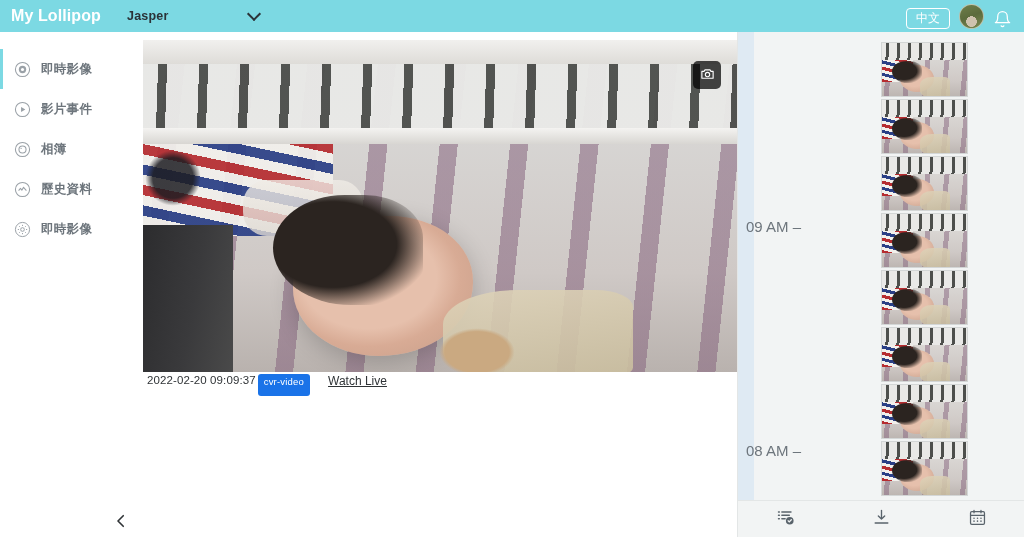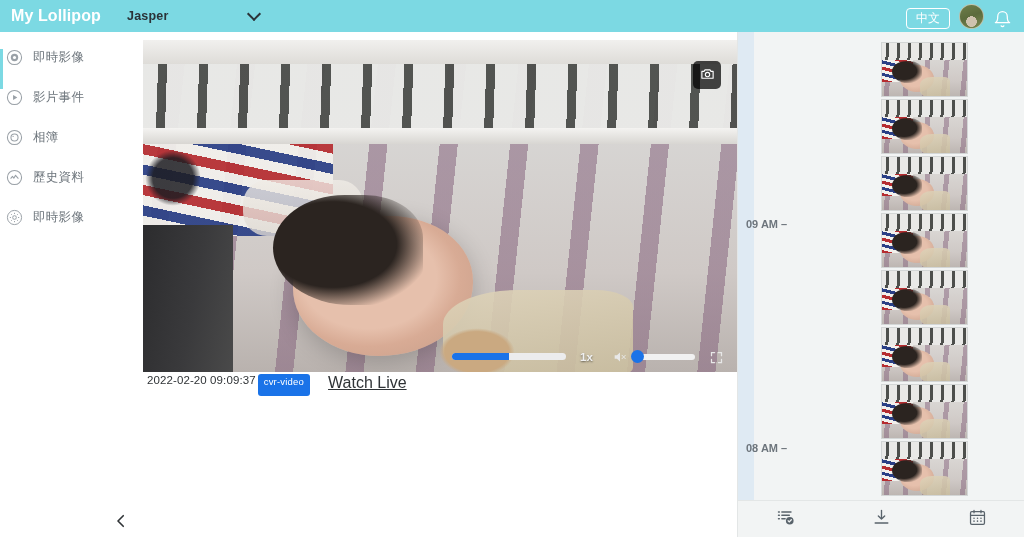--- a/index.html
+++ b/index.html
@@ -47,22 +47,22 @@
     border: 1px solid rgba(255,255,255,.55); overflow:hidden;
   }
   .bell { width: 19px; height: 19px; }
 
   
   .sidebar {
     position: absolute; top: 32px; left: 0; width: 143px; height: 505px;
     background: #ffffff;
   }
   .nav-item {
-    position: relative; display: flex; 
-    height: 40px; padding-left: 6px; cursor: pointer;
+    position: relative; display: flex; align-items: center;
+    height: 40px; padding-left: 14px; cursor: pointer; font-weight: bold;
   }
   .nav-item .bar {
     position: absolute; left: 0; top: 0; width: 3px; height: 40px; background: transparent;
   }
   .nav-item.active .bar { background: #7cd9e3; }
   .nav-icon { width: 17px; height: 17px; flex: 0 0 17px; }
   .nav-label {
     margin-left: 10px; font-size: 12.5px; color: #6d757c; letter-spacing: .3px;
     font-family: "DejaVu Sans", "Liberation Sans", sans-serif;
   }
@@ -177,41 +177,40 @@
   .meta-row {
     position:absolute; left:143px; top:374px; width:594px; height:22px;
     display:flex; 
   }
   .timestamp { font-size:11.5px; color:#2f3336; margin-left:4px; letter-spacing:.1px; }
   .badge {
     margin-left:2px; background:#1a73e8; color:#fff; font-size:9.5px;
     border-radius:3px; padding:2px 6px 3px; letter-spacing:.2px;
   }
   .watch-live {
-    margin-left:18px; font-size:16px; color:#2f3336;
+    margin-left:18px; font-size:12px; color:#2f3336;
     text-decoration: underline; cursor:pointer;
   }
 
   .collapse-btn {
     position:absolute; left:112px; top:512px; width:18px; height:18px; cursor:pointer;
   }
 
   
   .right-panel {
     position:absolute; left:737px; top:32px; width:287px; height:505px;
     background:#f2f4f4; border-left:1px solid #e3e6e6;
   }
   .timeline-band {
     position:absolute; left:0; top:0; width:16px; height:468px;
     background:#dfeaf3;
   }
   .tl-label {
-    position:absolute; left:8px; font-size:11px; color:#6d757c; white-space:nowrap;
+    position:absolute; left:8px; font-size:15px; color:#6d757c; white-space:nowrap;
     font-family:"Liberation Sans", sans-serif;
-    font-weight:bold;
   }
   .thumbs { position:absolute; left:143px; top:0; width:100px; height:468px; }
   .thumb {
     position:absolute; left:0; width:87px; height:55px;
     border:1px solid #d3d6d6; cursor:pointer; overflow:hidden;
     background:
       repeating-linear-gradient(96deg, rgba(150,118,140,0) 0 7px, rgba(134,100,126,.5) 7px 12px, rgba(150,118,140,0) 12px 19px),
       linear-gradient(180deg,#cfd3d2 0%, #cdd2d1 18%, #d9d6d3 32%, #cfc9c6 72%, #bdb6b2 100%);
   }
   .thumb .t-rail {
@@ -354,39 +353,20 @@
     <div class="snapshot-btn">
       <span>
         <svg viewBox="0 0 24 24" width="15" height="15" fill="none" stroke="#ffffff" stroke-width="1.8" stroke-linejoin="round">
           <path d="M3 8.5h3.4L8 6.2h8L17.6 8.5H21v11H3z"></path>
           <circle cx="12" cy="13.6" r="3.5"></circle>
         </svg>
       </span>
     </div>
   </div>
 
-  <div class="controls">
-    <div class="progress-track">
-      <div class="progress-fill"></div>
-    </div>
-    <div class="speed">1x</div>
-    <span class="mute-icon">
-      <svg viewBox="0 0 24 24" width="18" height="16" fill="#e8e8e8" stroke="#e8e8e8" stroke-width="1.4" stroke-linecap="round">
-        <path d="M4 9.2h3.4L12 5.3v13.4L7.4 14.8H4z" stroke="none"></path>
-        <path d="M15 9.4l5 5.2M20 9.4l-5 5.2" fill="none"></path>
-      </svg>
-    </span>
-    <div class="vol-track"></div>
-    <div class="vol-thumb"></div>
-    <span class="fullscreen">
-      <svg viewBox="0 0 24 24" width="15" height="15" fill="none" stroke="#e8e8e8" stroke-width="2" stroke-linecap="round">
-        <path d="M4 9V4h5M20 9V4h-5M4 15v5h5M20 15v5h-5"></path>
-      </svg>
-    </span>
-  </div>
 
   <div class="meta-row">
     <span class="timestamp">2022-02-20 09:09:37</span>
     <span class="badge">cvr-video</span>
     <span class="watch-live">Watch Live</span>
   </div>
 
   <span class="collapse-btn">
     <svg viewBox="0 0 24 24" width="18" height="18" fill="none" stroke="#2f3336" stroke-width="2.2" stroke-linecap="round" stroke-linejoin="round">
       <path d="M15 5l-7 7 7 7"></path>

